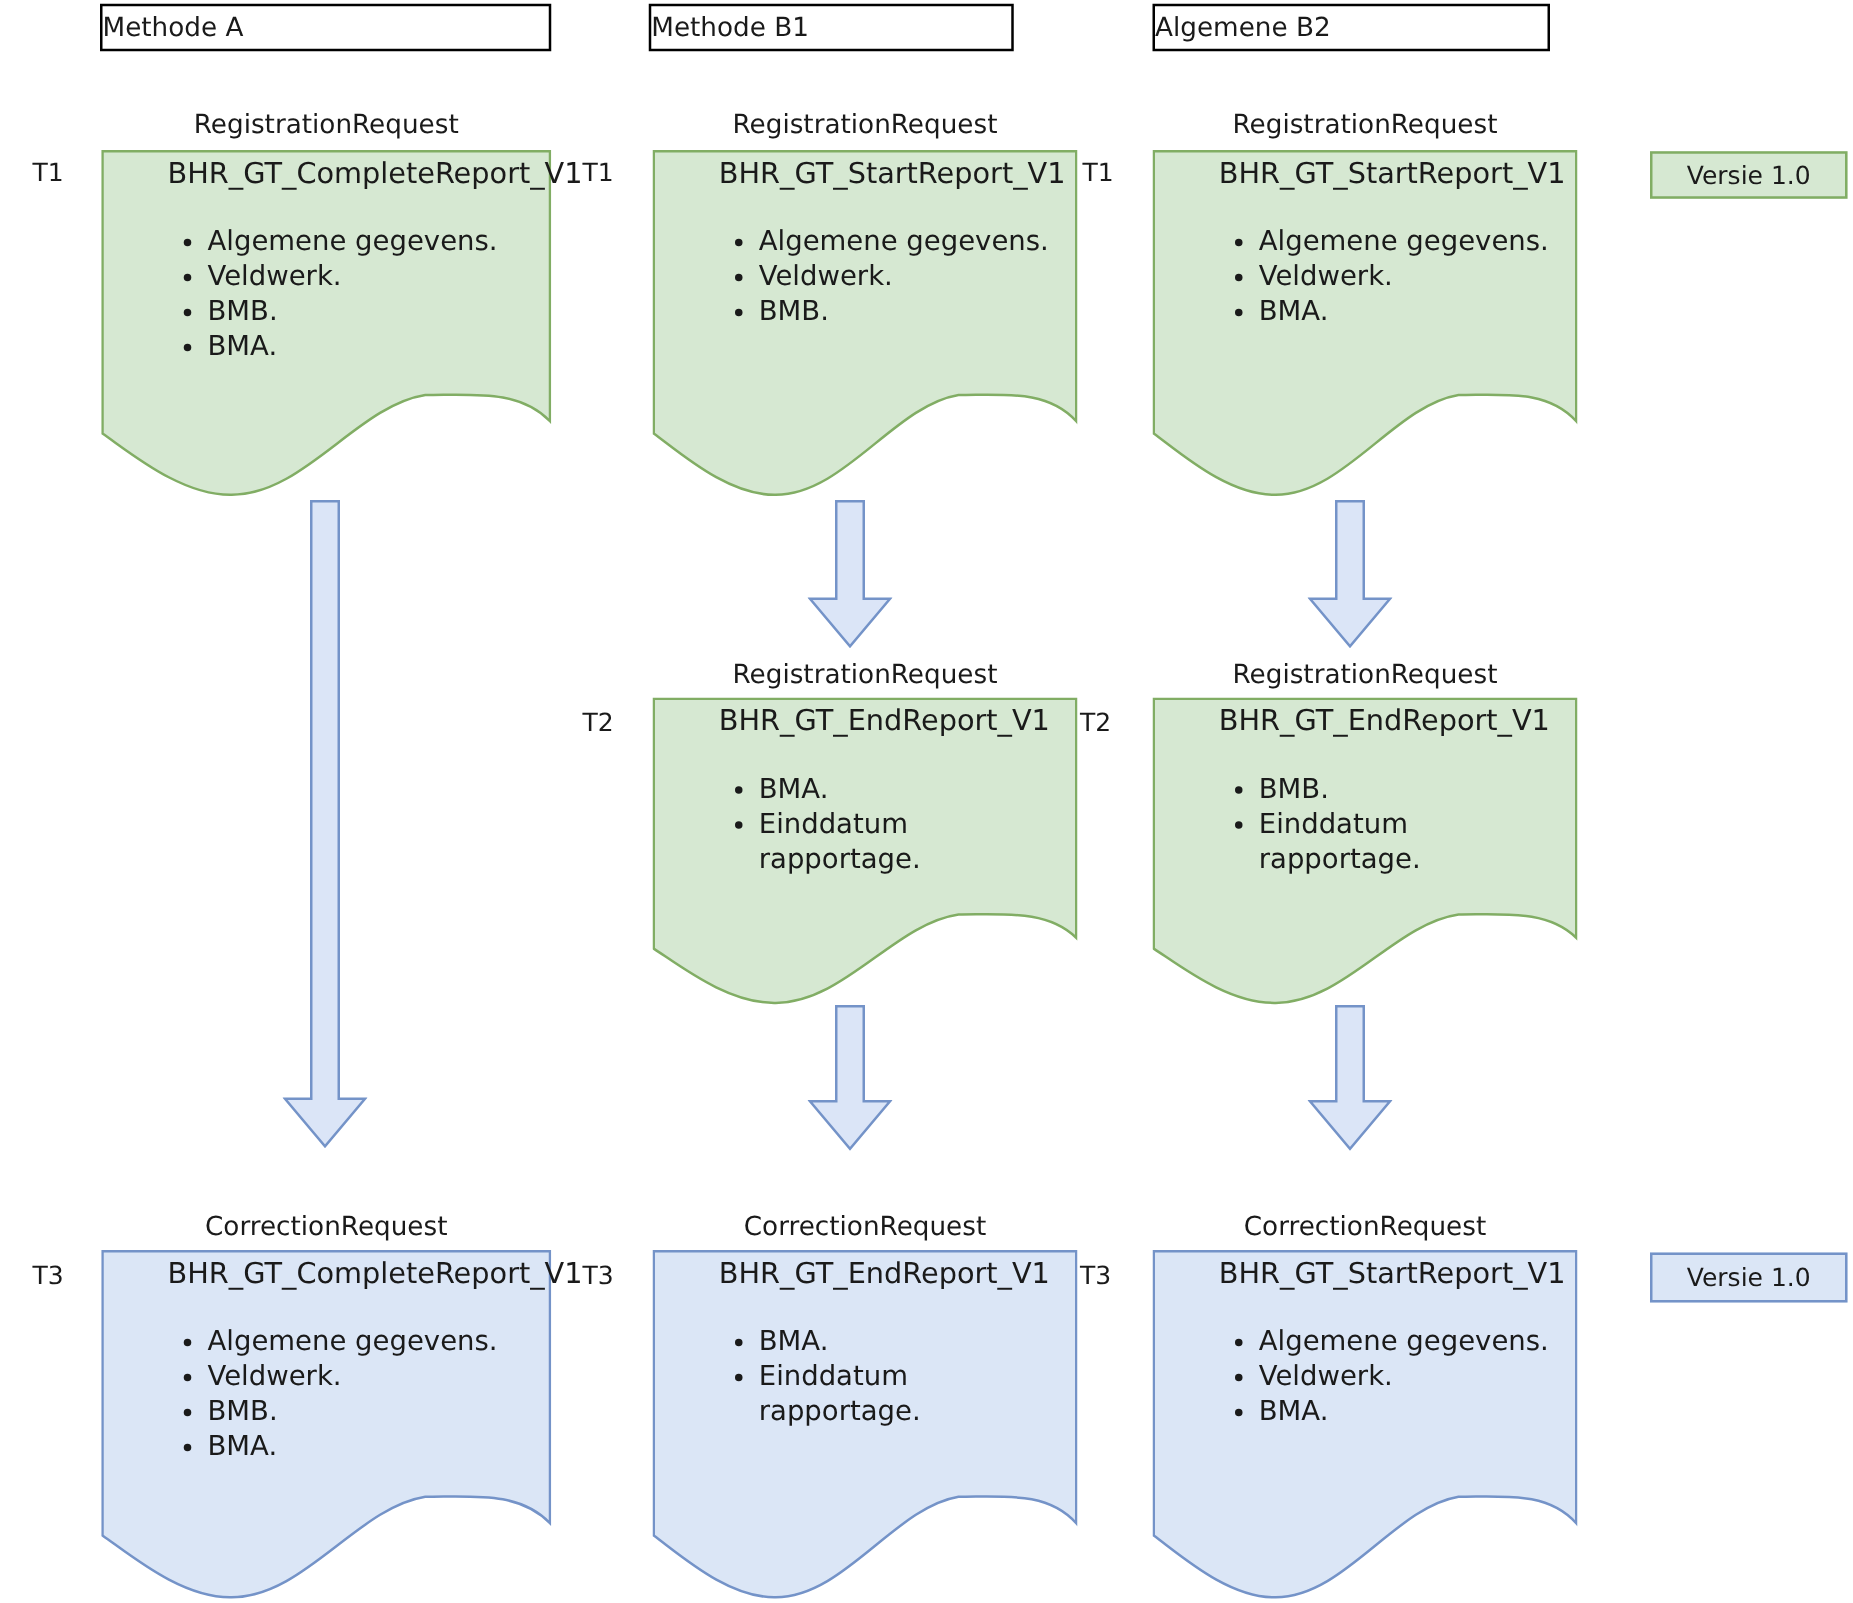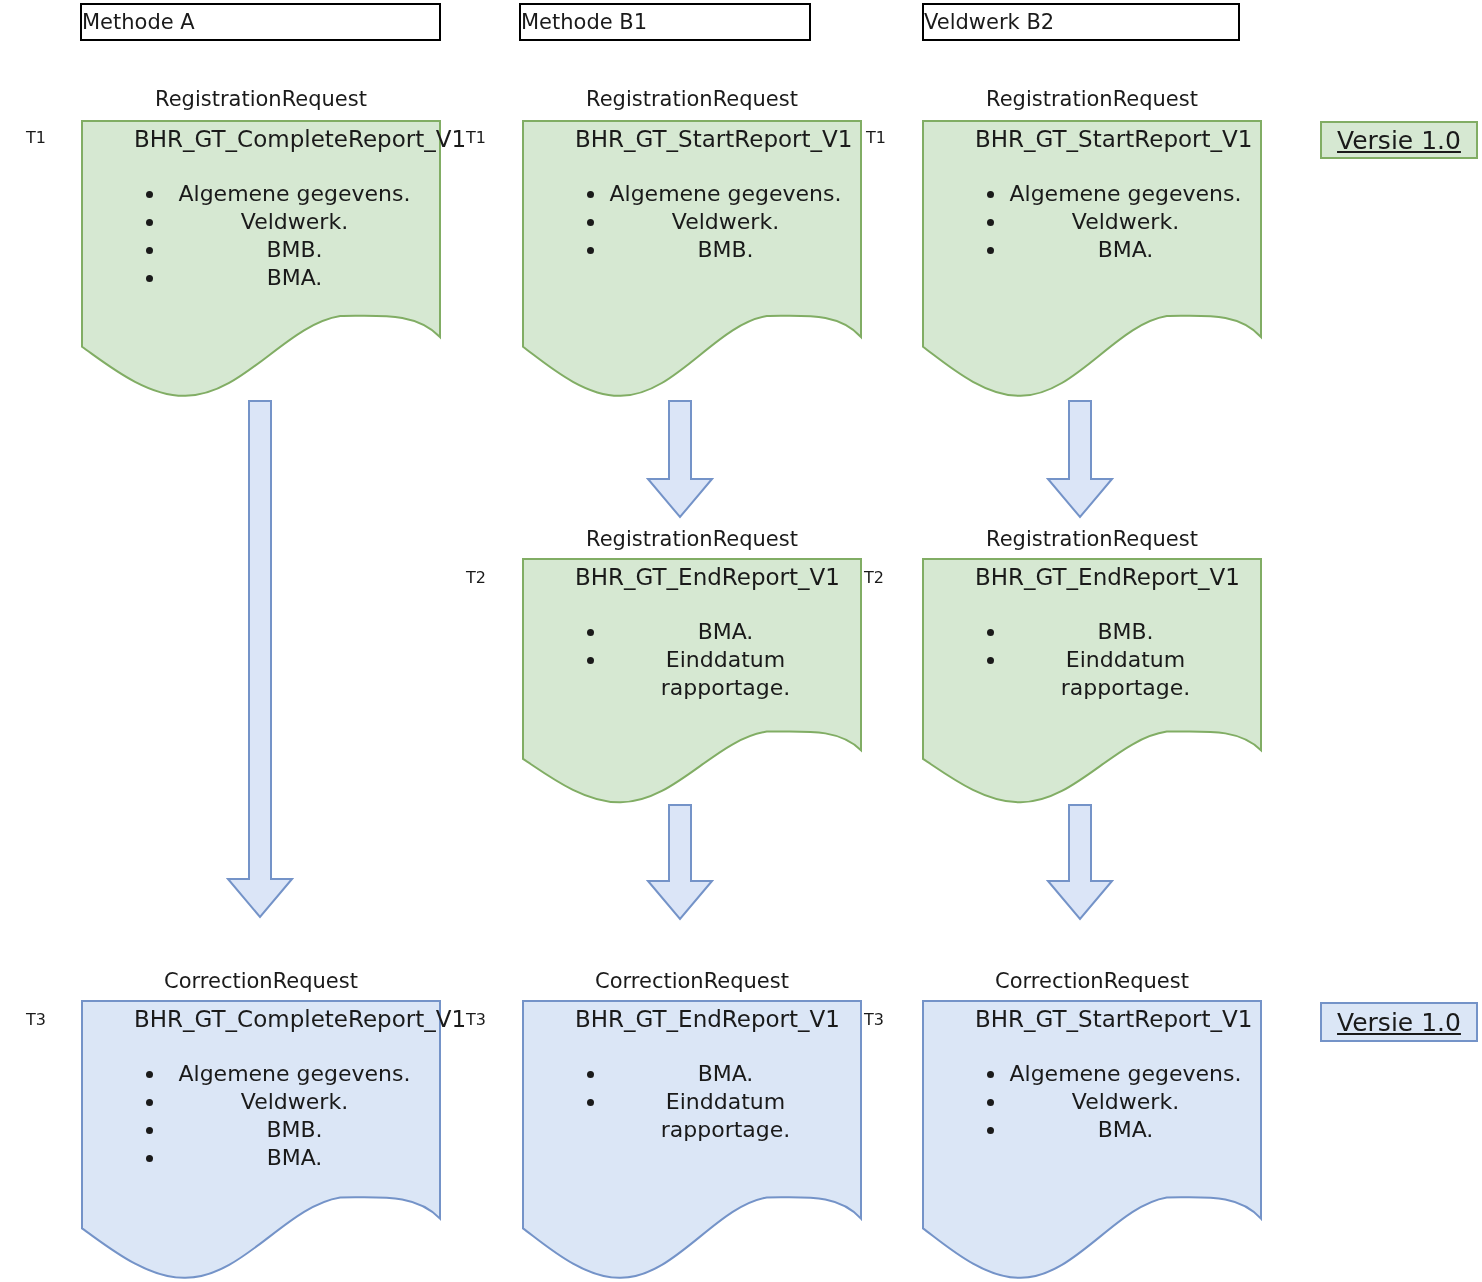--- a/index.html
+++ b/index.html
@@ -23,21 +23,21 @@
   }
   .req {
     position: absolute;
     text-align: center;
     font-size: 21px;
     height: 26px;
     line-height: 26px;
   }
   .tlbl {
     position: absolute;
-    font-size: 16px;
+    font-size: 20px;
     line-height: 24px;
   }
   .doc { position: absolute; }
   .doc-bg { position: absolute; left: 0; top: 0; display: block; }
   .doc-bg path { stroke-width: 2; }
   .doc-green path { fill: var(--green-fill); stroke: var(--green-stroke); }
   .doc-blue  path { fill: var(--blue-fill);  stroke: var(--blue-stroke); }
   .doc-title {
     position: absolute;
     left: 5px;
@@ -50,49 +50,48 @@
     position: absolute;
     left: 0;
     right: 0;
     top: 60px;
     margin: 0;
     padding: 0 18px 0 85px;
     font-size: 22px;
     line-height: 28px;
     list-style: disc outside;
   }
-  .doc-list li { margin: 0; padding: 0; text-align: center; }
+  .doc-list li { margin: 0; padding: 0; }
   .arrow { position: absolute; display: block; }
   .arrow polygon {
     fill: var(--arrow-fill);
     stroke: var(--arrow-stroke);
     stroke-width: 2;
     stroke-linejoin: miter;
   }
   .badge {
     position: absolute;
     box-sizing: border-box;
     border: 2px solid;
     display: flex;
     align-items: center;
     justify-content: center;
-    font-size: 25px;
-    text-decoration: underline;
+    font-size: 20px;
   }
   .badge-green { background: var(--green-fill); border-color: var(--green-stroke); }
   .badge-blue  { background: var(--blue-fill);  border-color: var(--blue-stroke); }
 </style>
 </head>
 <body>
 
 <div class="canvas">
 
   <div class="hdr" style="left:80px;top:3px;width:361px">Methode A</div>
   <div class="hdr" style="left:519px;top:3px;width:292px">Methode B1</div>
-  <div class="hdr" style="left:922px;top:3px;width:318px">Veldwerk B2</div>
+  <div class="hdr" style="left:922px;top:3px;width:318px">Algemene B2</div>
 
   <div class="req" style="left:81px;top:86px;width:360px">RegistrationRequest</div>
   <div class="req" style="left:522px;top:86px;width:340px">RegistrationRequest</div>
   <div class="req" style="left:922px;top:86px;width:340px">RegistrationRequest</div>
   <div class="req" style="left:522px;top:526px;width:340px">RegistrationRequest</div>
   <div class="req" style="left:922px;top:526px;width:340px">RegistrationRequest</div>
   <div class="req" style="left:81px;top:968px;width:360px">CorrectionRequest</div>
   <div class="req" style="left:522px;top:968px;width:340px">CorrectionRequest</div>
   <div class="req" style="left:922px;top:968px;width:340px">CorrectionRequest</div>
 

